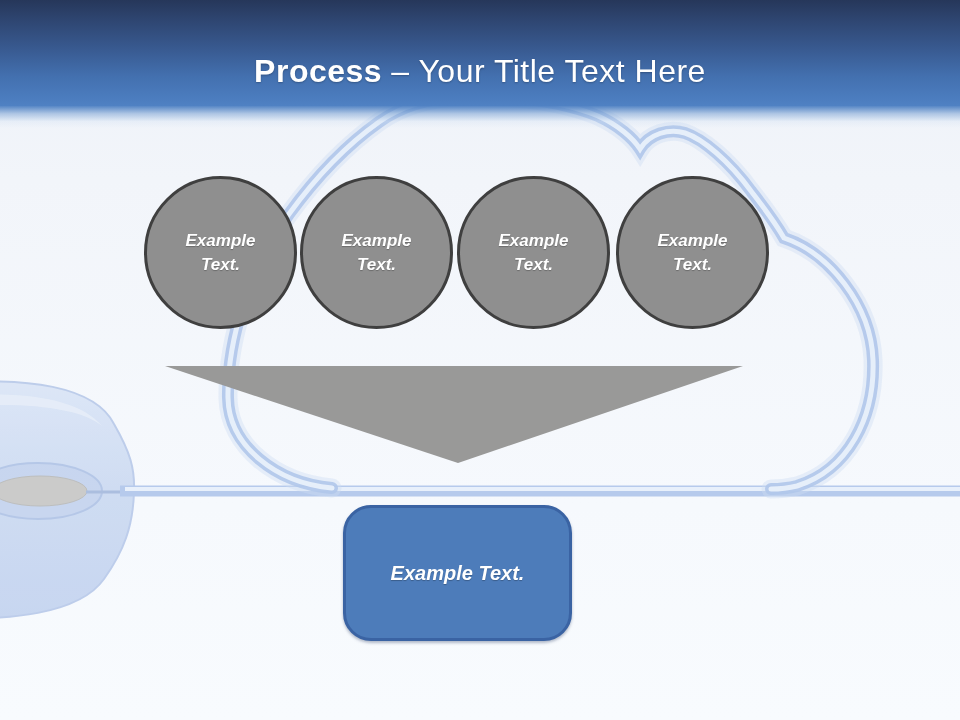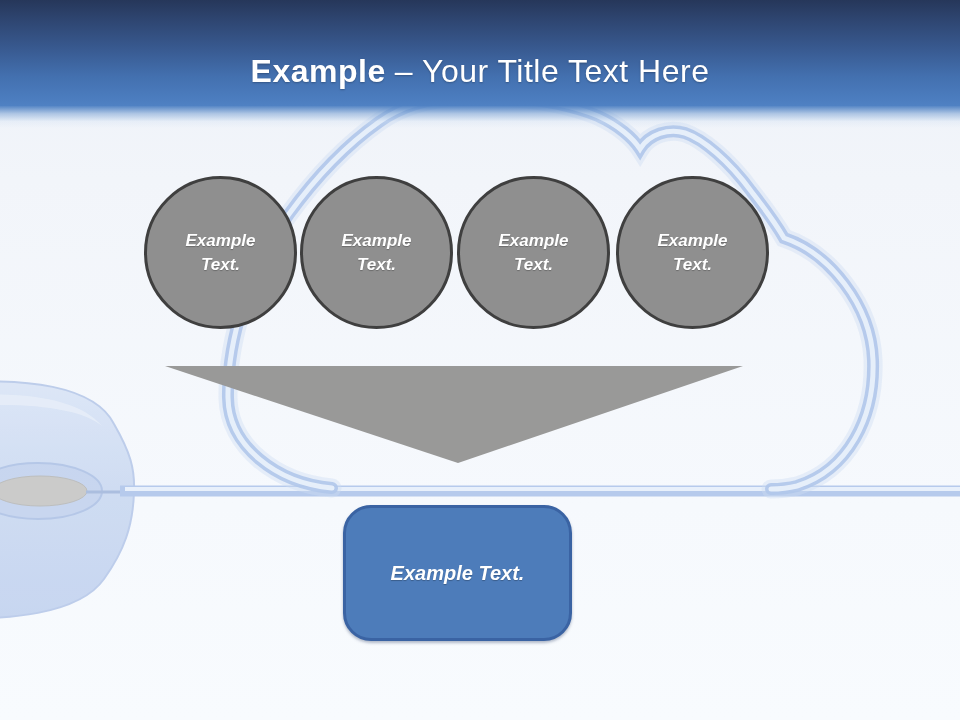--- a/index.html
+++ b/index.html
@@ -102,21 +102,21 @@
                C 313 181 341 149 379 122 C 403 105 431 98 459 97
                C 521 95 566 103 598 116 C 618 125 633 138 640 149
                C 649 134 669 128 685 133 C 703 139 729 161 751 191
                C 761 204 773 219 784 238 C 829 253 871 305 873 360
                C 875 418 848 470 797 486 C 789 488 779 489 771 489" stroke="#e9f0fb" stroke-width="5" opacity="0.95"></path>
     </g>
   </svg>
 
   <div class="header">
     <h1 class="title" style="margin:0;font-size:32px;">
-      <span class="t-bold">Example</span><span class="t-sep">–</span><span class="t-rest">Your Title Text Here</span>
+      <span class="t-bold">Process</span><span class="t-sep">–</span><span class="t-rest">Your Title Text Here</span>
     </h1>
   </div>
 
   <div class="step step-1">
     <span>Example Text.</span>
   </div>
   <div class="step step-2">
     <span>Example Text.</span>
   </div>
   <div class="step step-3">

